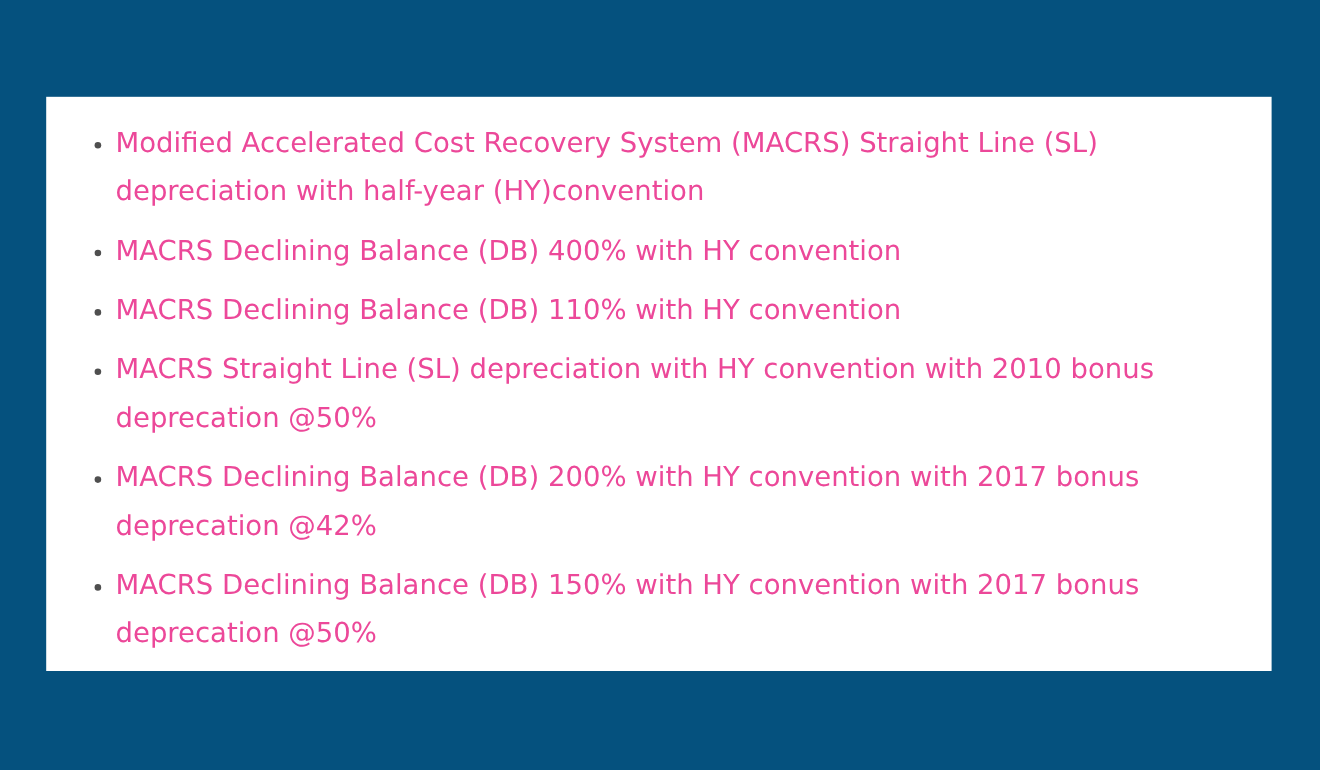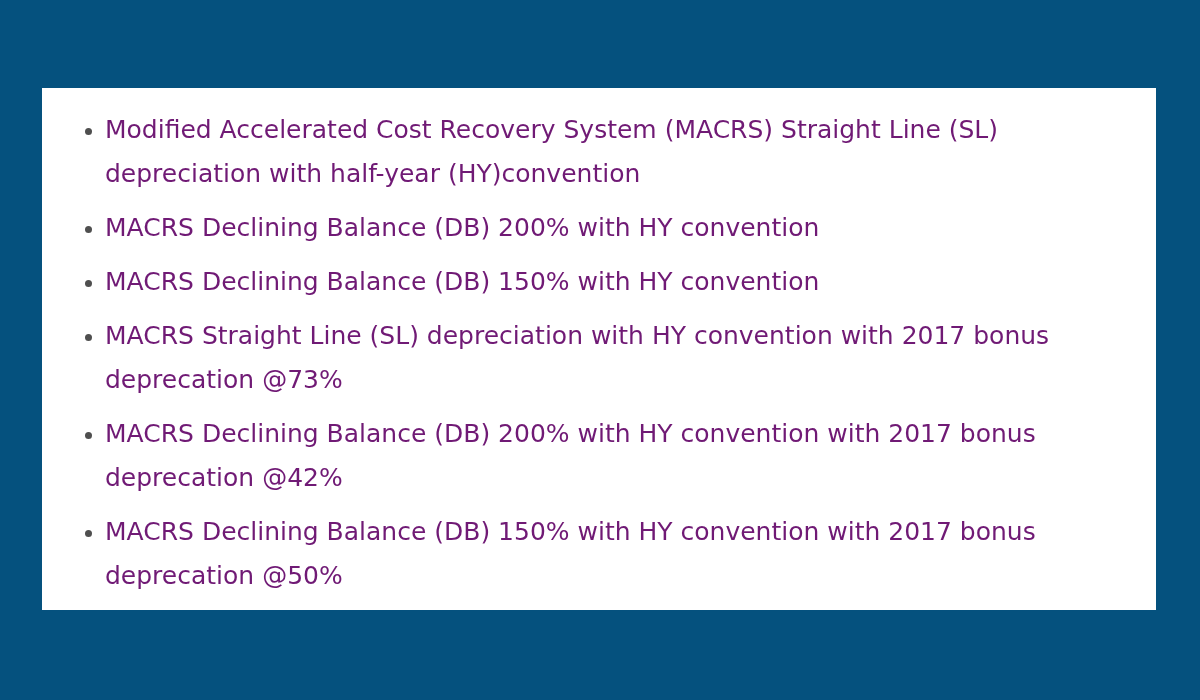--- a/index.html
+++ b/index.html
@@ -23,33 +23,33 @@
   }
   ul.method-list {
     margin: 0;
     padding: 20px 24px 0 63px;
     list-style: disc outside;
     max-width: 1114px;
   }
   ul.method-list li {
     font-size: 25px;
     line-height: 44px;
-    color: #701a75;
+    color: #ec4899;
     margin-bottom: 10px;
   }
   ul.method-list li::marker {
     color: #4f4f4f;
     font-size: 22px;
   }
 </style>
 </head>
 <body>
 
 <div class="content-card">
   <ul class="method-list">
     <li>Modified Accelerated Cost Recovery System (MACRS) Straight Line (SL) depreciation with half-year (HY)convention</li>
-    <li>MACRS Declining Balance (DB) 200% with HY convention</li>
-    <li>MACRS Declining Balance (DB) 150% with HY convention</li>
-    <li>MACRS Straight Line (SL) depreciation with HY convention with 2017 bonus deprecation @73%</li>
+    <li>MACRS Declining Balance (DB) 400% with HY convention</li>
+    <li>MACRS Declining Balance (DB) 110% with HY convention</li>
+    <li>MACRS Straight Line (SL) depreciation with HY convention with 2010 bonus deprecation @50%</li>
     <li>MACRS Declining Balance (DB) 200% with HY convention with 2017 bonus deprecation @42%</li>
     <li>MACRS Declining Balance (DB) 150% with HY convention with 2017 bonus deprecation @50%</li>
   </ul>
 </div>
 
 </body></html>

